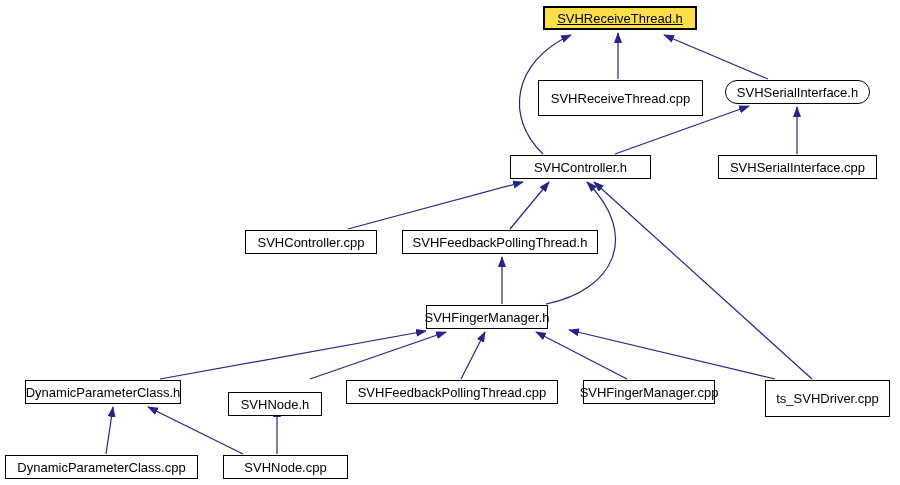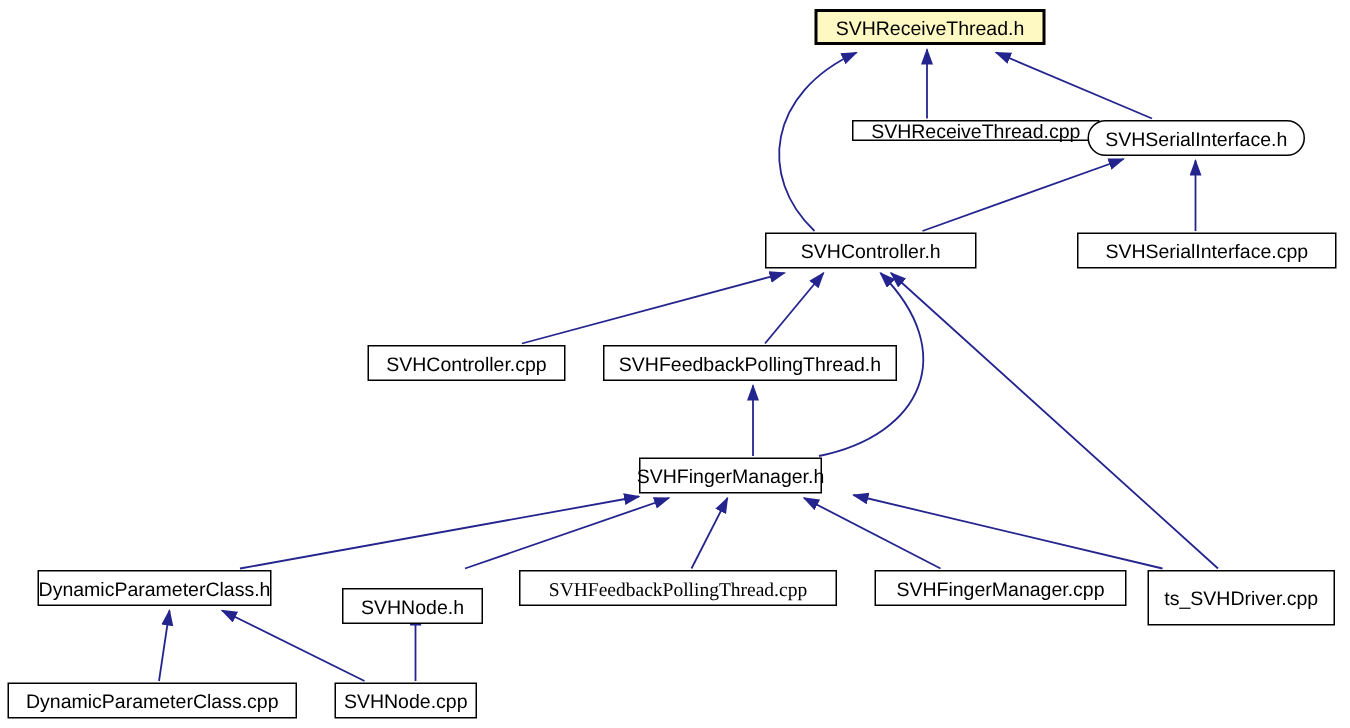--- a/index.html
+++ b/index.html
@@ -26,23 +26,24 @@
     display: flex;
     align-items: center;
     justify-content: center;
     font-size: 13px;
     line-height: 1;
     white-space: nowrap;
     cursor: pointer;
     z-index: 2;
   }
   .node.root {
-    background: #fef9c3;
+    background: #fde047;
     border-width: 2px;
     cursor: default;
+    text-decoration: underline;
   }
 </style>
 </head>
 <body>
 
 <div class="canvas">
   <svg class="edge-layer" viewBox="0 0 900 485">
     <defs>
       <marker id="arrow" markerUnits="userSpaceOnUse" markerWidth="12" markerHeight="9" refX="10" refY="4" orient="auto">
         <path d="M0,0 L11,4 L0,8 z" fill="#24248f"></path>
@@ -64,28 +65,28 @@
         <path d="M461,379 L485,332" fill="none" stroke="#24248f" stroke-width="1.2" marker-end="url(#arrow)"></path>
         <path d="M627,379 L536,332" fill="none" stroke="#24248f" stroke-width="1.2" marker-end="url(#arrow)"></path>
         <path d="M775,379 L569,330" fill="none" stroke="#24248f" stroke-width="1.2" marker-end="url(#arrow)"></path>
         <path d="M106,454 L113,407" fill="none" stroke="#24248f" stroke-width="1.2" marker-end="url(#arrow)"></path>
         <path d="M243,454 L148,407" fill="none" stroke="#24248f" stroke-width="1.2" marker-end="url(#arrow)"></path>
         <path d="M277,454 L277,407" fill="none" stroke="#24248f" stroke-width="1.2" marker-end="url(#arrow)"></path>
       </g>
   </svg>
   <div>
       <div class="node root" style="left: 543px; top: 6px; width: 154px; height: 24px;">SVHReceiveThread.h</div>
-      <div class="node" style="left: 538px; top: 80px; width: 165px; height: 14px; margin-left: 30px;">SVHReceiveThread.cpp</div>
+      <div class="node" style="left: 538px; top: 80px; width: 165px; height: 36px;">SVHReceiveThread.cpp</div>
       <div class="node" style="left: 725px; top: 80px; width: 145px; height: 24px; border-radius: 12px;">SVHSerialInterface.h</div>
-      <div class="node" style="left: 718px; top: 155px; width: 173px; height: 24px;">SVHSerialInterface.cpp</div>
+      <div class="node" style="left: 718px; top: 155px; width: 159px; height: 24px;">SVHSerialInterface.cpp</div>
       <div class="node" style="left: 510px; top: 155px; width: 141px; height: 24px;">SVHController.h</div>
       <div class="node" style="left: 245px; top: 230px; width: 132px; height: 24px;">SVHController.cpp</div>
       <div class="node" style="left: 402px; top: 230px; width: 196px; height: 24px;">SVHFeedbackPollingThread.h</div>
       <div class="node" style="left: 426px; top: 305px; width: 122px; height: 24px;">SVHFingerManager.h</div>
       <div class="node" style="left: 25px; top: 380px; width: 156px; height: 24px;">DynamicParameterClass.h</div>
       <div class="node" style="left: 228px; top: 392px; width: 94px; height: 24px;">SVHNode.h</div>
-      <div class="node" style="left: 346px; top: 380px; width: 212px; height: 24px; font-family: Liberation Serif, serif;">SVHFeedbackPollingThread.cpp</div>
-      <div class="node" style="left: 583px; top: 380px; width: 168px; height: 24px;">SVHFingerManager.cpp</div>
+      <div class="node" style="left: 346px; top: 380px; width: 212px; height: 24px;">SVHFeedbackPollingThread.cpp</div>
+      <div class="node" style="left: 583px; top: 380px; width: 132px; height: 24px;">SVHFingerManager.cpp</div>
       <div class="node" style="left: 765px; top: 380px; width: 125px; height: 37px;">ts_SVHDriver.cpp</div>
       <div class="node" style="left: 5px; top: 455px; width: 193px; height: 24px;">DynamicParameterClass.cpp</div>
-      <div class="node" style="left: 223px; top: 455px; width: 95px; height: 24px;">SVHNode.cpp</div>
+      <div class="node" style="left: 223px; top: 455px; width: 125px; height: 24px;">SVHNode.cpp</div>
     </div>
 </div>
 
 </body></html>

